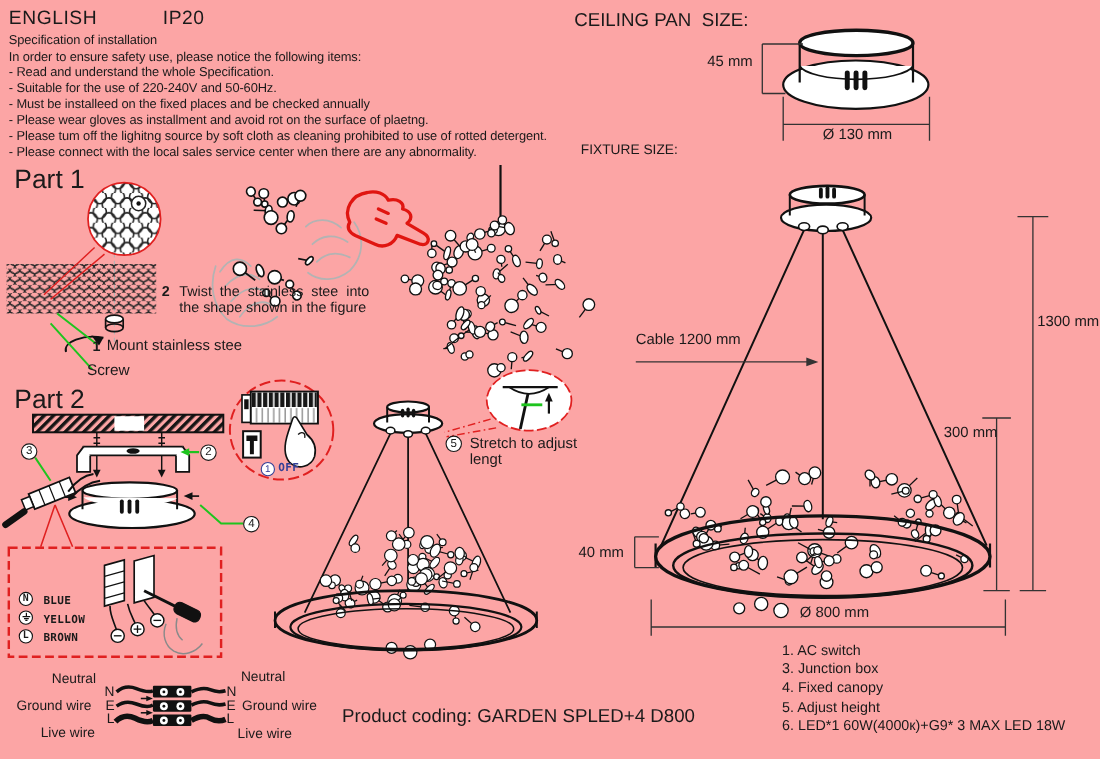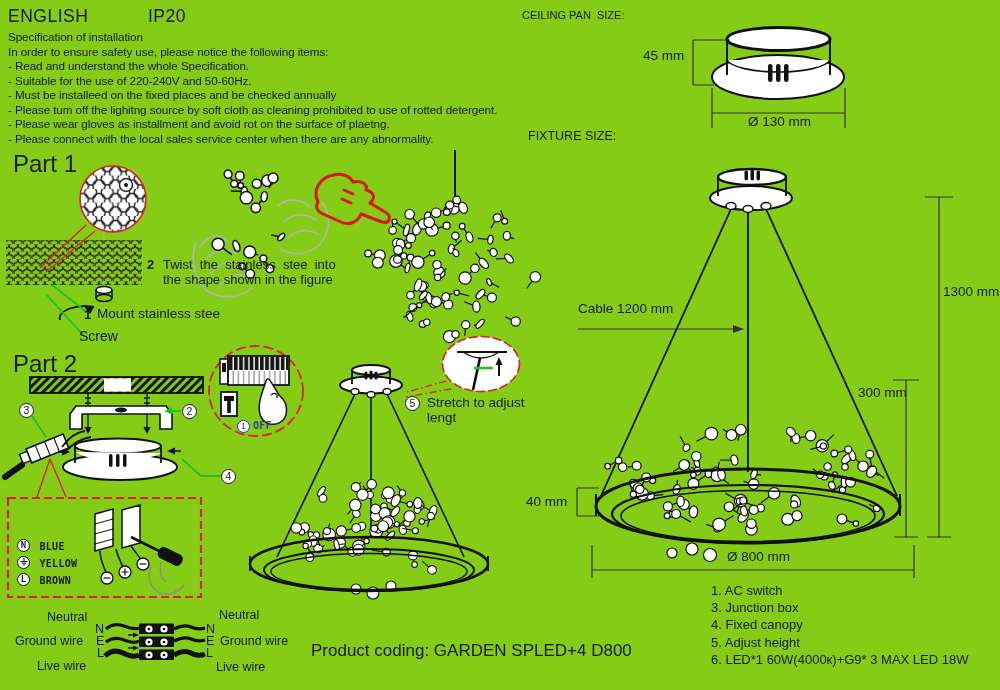--- a/index.html
+++ b/index.html
@@ -1,16 +1,16 @@
 <!DOCTYPE html>
 <html><head>
 <meta charset="utf-8">
 <style>
   html,body{margin:0;padding:0;background:#fff;}
-  .page{position:relative;width:1000px;height:690px;background:#84cc16;overflow:hidden;
+  .page{position:relative;width:1000px;height:690px;background:#fca5a5;overflow:hidden;
         font-family:"Liberation Sans",sans-serif;color:#1a1a1a;}
   svg.overlay{position:absolute;left:0;top:0;z-index:1;}
   .t{position:absolute;white-space:nowrap;z-index:2;}
   .pre{white-space:pre;}
   .h1{font-size:17.5px;letter-spacing:.5px;}
   .part{font-size:24px;}
   .spec{font-size:11.7px;line-height:14.55px;letter-spacing:-0.1px;}
   .dim{font-size:13.5px;}
   .lab{font-size:12.5px;text-align:center;}
   .step{font-size:13px;}
@@ -713,22 +713,22 @@
 
   <div class="t h1" style="left:8px;top:6px">ENGLISH</div>
   <div class="t h1" style="left:148px;top:6px">IP20</div>
 
   <div class="t spec" style="left:8px;top:30px">
     <div>Specification of installation</div>
     <div>In order to ensure safety use, please notice the following items:</div>
     <div>- Read and understand the whole Specification.</div>
     <div>- Suitable for the use of 220-240V and 50-60Hz.</div>
     <div>- Must be installeed on the fixed places and be checked annually</div>
+    <div>- Please wear gloves as installment and avoid rot on the surface of plaetng.</div>
     <div>- Please tum off the lighitng source by soft cloth as cleaning prohibited to use of rotted detergent.</div>
-    <div>- Please wear gloves as installment and avoid rot on the surface of plaetng.</div>
     <div>- Please connect with the local sales service center when there are any abnormality.</div>
   </div>
 
   <div class="t part" style="left:13px;top:150px">Part 1</div>
   <div class="t step bold" style="left:147px;top:257px">2</div>
   <div class="t step pre" style="left:163px;top:257px">Twist  the  stainless  stee  into</div>
   <div class="t step" style="left:163px;top:271.5px">the shape shown in the figure</div>
   <div class="t step bold" style="left:84px;top:307px">1</div>
   <div class="t" style="left:97px;top:306px;font-size:13.5px">Mount stainless stee</div>
   <div class="t" style="left:79px;top:328px;font-size:14px">Screw</div>
@@ -752,21 +752,21 @@
     <span class="cl"><svg width="10" height="10" viewBox="0 0 10 10" style="vertical-align:-1px">
           <path d="M5,1 V4 M1.5,4.5 H8.5 M2.8,6.3 H7.2 M4,8 H6" stroke="#111" stroke-width="1.1" fill="none"></path>
         </svg></span>
     <span class="mono" style="margin-left:5px">YELLOW</span>
   </div>
   <div class="trow" style="left:17px;top:570px">
     <span class="cl">L</span>
     <span class="mono" style="margin-left:5px">BROWN</span>
   </div>
 
-  <div class="t pre" style="left:522px;top:9px;font-size:11px">CEILING PAN  SIZE:</div>
+  <div class="t pre" style="left:522px;top:9px;font-size:17px">CEILING PAN  SIZE:</div>
   <div class="t dim" style="left:643px;top:48px">45 mm</div>
   <div class="t dim" style="left:748px;top:114px">Ø 130 mm</div>
   <div class="t" style="left:528px;top:129px;font-size:12.5px">FIXTURE SIZE:</div>
 
   <div class="t dim" style="left:578px;top:301px">Cable 1200 mm</div>
   <div class="t dim" style="left:943px;top:284px">1300 mm</div>
   <div class="t dim" style="left:858px;top:385px">300 mm</div>
   <div class="t dim" style="left:526px;top:494px">40 mm</div>
   <div class="t dim" style="left:727px;top:549px">Ø 800 mm</div>
 

